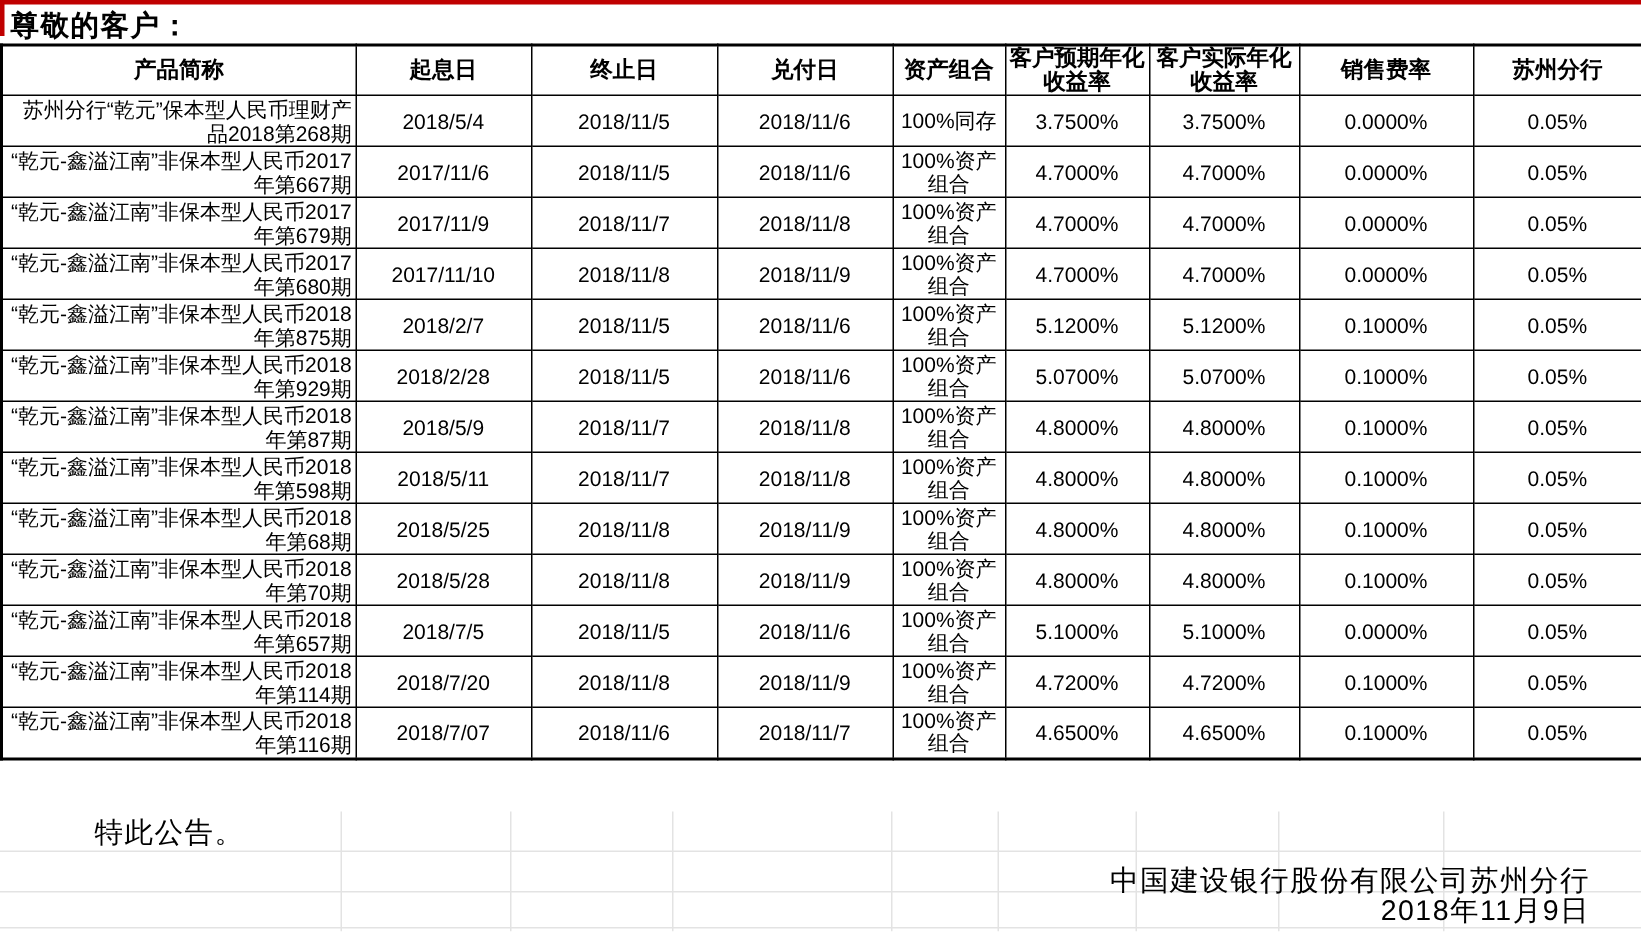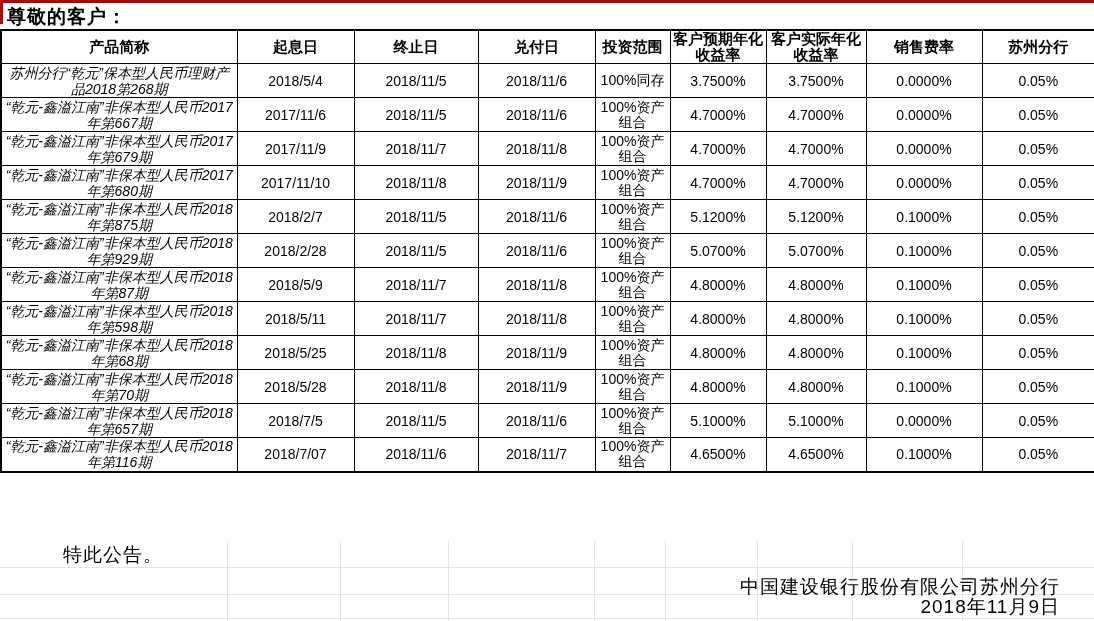--- a/index.html
+++ b/index.html
@@ -10,21 +10,21 @@
   .red-left { position: absolute; left: 0; top: 0; width: 3px; height: 24px; background: #c00000; }
 
   .greeting { position: absolute; left: 7px; top: 4px; font-size: 19px; font-weight: bold; letter-spacing: 1px; }
 
   table.products { position: absolute; left: 0; top: 29px; width: 1094px; border-collapse: collapse; table-layout: fixed; border: 2px solid #000; background: #fff; }
   table.products th, table.products td { border: 1px solid #000; overflow: hidden; }
   table.products thead tr { height: 33px; }
   table.products tbody tr { height: 34px; }
   th { font-size: 15px; font-weight: bold; text-align: center; vertical-align: middle; line-height: 16px; padding: 0 1px; }
   td { font-size: 14px; text-align: center; vertical-align: middle; line-height: 16px; padding: 0 1px; }
-  td.c0 { text-align: center; padding: 0 2px; font-size: 14px; line-height: 16px; word-break: break-all; font-style: italic; }
+  td.c0 { text-align: right; padding: 0 2px; font-size: 14px; line-height: 16px; word-break: break-all; }
   td.c4 { line-height: 15px; word-break: break-all; }
 
   .gridline { position: absolute; background: #e3e3e3; }
   .gl-h { height: 1px; left: 0; width: 1094px; }
   .gl-v { width: 1px; top: 541px; height: 80px; }
 
   .closing { position: absolute; left: 43px; top: 542px; font-size: 19px; letter-spacing: 1px; margin-left: 20px; }
   .signature { position: absolute; right: 34px; top: 574px; font-size: 19px; letter-spacing: 1px; }
   .ann-date { position: absolute; right: 34px; top: 594px; font-size: 19px; letter-spacing: 1px; }
 </style>
@@ -47,21 +47,21 @@
       <col style="width: 100px;">
       <col style="width: 116px;">
       <col style="width: 113px;">
     </colgroup>
   <thead>
       <tr>
         <th>产品简称</th>
         <th>起息日</th>
         <th>终止日</th>
         <th>兑付日</th>
-        <th>投资范围</th>
+        <th>资产组合</th>
         <th>客户预期年化收益率</th>
         <th>客户实际年化收益率</th>
         <th>销售费率</th>
         <th>苏州分行</th>
       </tr>
     </thead>
   <tbody>
       <tr>
         <td class="c0">苏州分行“乾元”保本型人民币理财产品2018第268期</td>
         <td class="c1">2018/5/4</td>
@@ -174,20 +174,31 @@
       </tr>
       <tr>
         <td class="c0">“乾元-鑫溢江南”非保本型人民币2018年第657期</td>
         <td class="c1">2018/7/5</td>
         <td class="c2">2018/11/5</td>
         <td class="c3">2018/11/6</td>
         <td class="c4">100%资产组合</td>
         <td class="c5">5.1000%</td>
         <td class="c6">5.1000%</td>
         <td class="c7">0.0000%</td>
+        <td class="c8">0.05%</td>
+      </tr>
+      <tr>
+        <td class="c0">“乾元-鑫溢江南”非保本型人民币2018年第114期</td>
+        <td class="c1">2018/7/20</td>
+        <td class="c2">2018/11/8</td>
+        <td class="c3">2018/11/9</td>
+        <td class="c4">100%资产组合</td>
+        <td class="c5">4.7200%</td>
+        <td class="c6">4.7200%</td>
+        <td class="c7">0.1000%</td>
         <td class="c8">0.05%</td>
       </tr>
       <tr>
         <td class="c0">“乾元-鑫溢江南”非保本型人民币2018年第116期</td>
         <td class="c1">2018/7/07</td>
         <td class="c2">2018/11/6</td>
         <td class="c3">2018/11/7</td>
         <td class="c4">100%资产组合</td>
         <td class="c5">4.6500%</td>
         <td class="c6">4.6500%</td>

